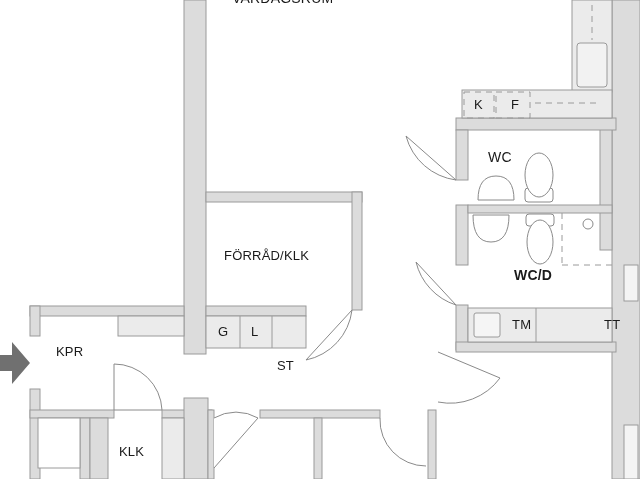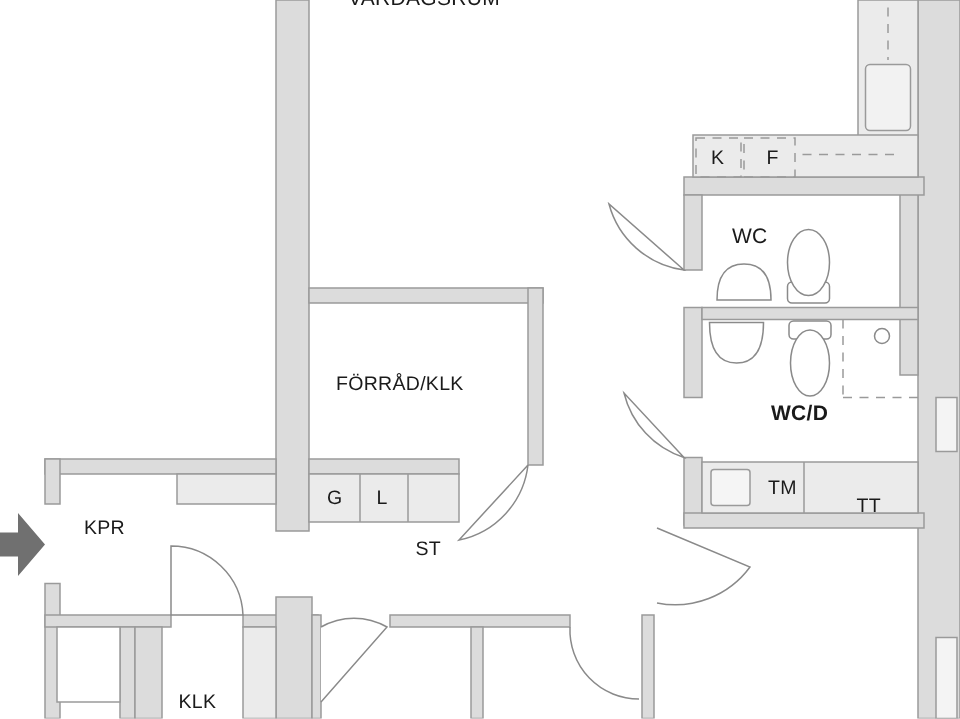--- a/index.html
+++ b/index.html
@@ -96,21 +96,21 @@
   </g>
 
   <polygon points="0,355 12,355 12,342 30,363 12,384 12,371 0,371" fill="#707070"></polygon>
 </svg>
 
 <div class="lbl" style="left:232px; top:-10px;">VARDAGSRUM</div>
 <div class="lbl" style="left:488px; top:149px;">WC</div>
 <div class="lbl" style="left:514px; top:267px;font-weight:bold;">WC/D</div>
 <div class="lbl sm" style="left:224px; top:248px;">FÖRRÅD/KLK</div>
 <div class="lbl sm" style="left:56px; top:344px;">KPR</div>
-<div class="lbl sm" style="left:119px; top:444px;margin-top:16px;">KLK</div>
+<div class="lbl sm" style="left:119px; top:444px;">KLK</div>
 
 <div class="lbl sm" style="left:474px; top:97px;">K</div>
 <div class="lbl sm" style="left:511px; top:97px;">F</div>
 <div class="lbl sm" style="left:218px; top:324px;">G</div>
 <div class="lbl sm" style="left:251px; top:324px;">L</div>
 <div class="lbl sm" style="left:277px; top:322px;margin-top:36px;">ST</div>
 <div class="lbl sm" style="left:512px; top:317px;">TM</div>
-<div class="lbl sm" style="left:571px; top:317px;margin-top:12px;">TT</div>
+<div class="lbl sm" style="left:604px; top:317px;">TT</div>
 
 </body></html>

